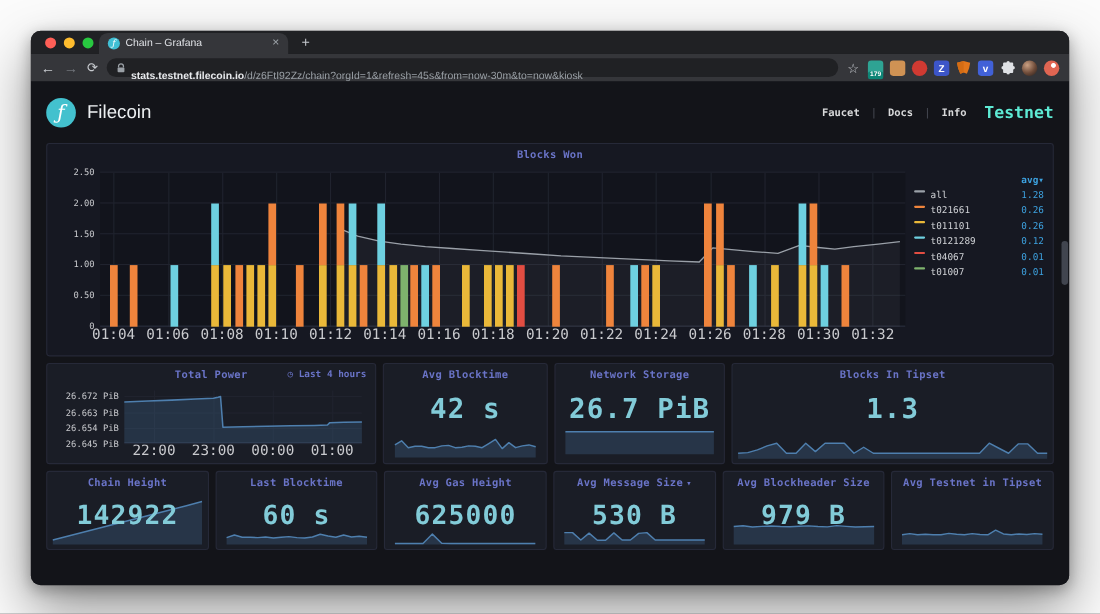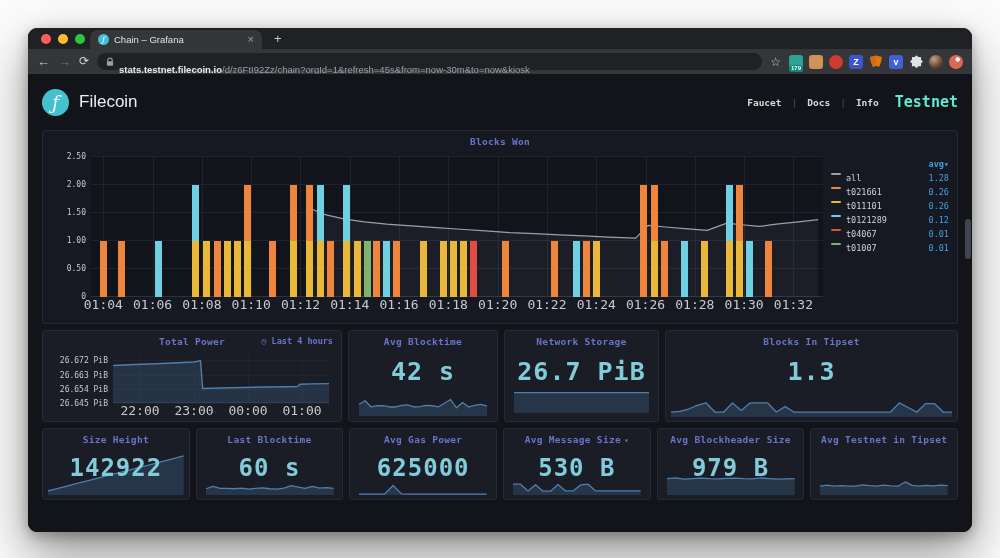--- a/index.html
+++ b/index.html
@@ -441,41 +441,41 @@
             <svg viewBox="0 0 100 100" preserveAspectRatio="none" class="fillsvg">
               <path d="M0.00,80.97 L3.13,78.64 L6.25,69.29 L9.38,55.26 L12.50,45.91 L15.63,80.97 L18.75,80.97 L21.88,45.91 L25.00,75.13 L28.13,45.91 L31.25,45.91 L34.38,45.91 L37.50,80.97 L40.63,59.94 L43.75,80.97 L46.88,80.97 L50.00,80.97 L53.13,80.97 L56.25,80.97 L59.38,80.97 L62.50,80.97 L65.63,80.97 L68.75,80.97 L71.88,80.97 L75.00,80.97 L78.13,80.97 L81.25,45.91 L84.38,63.44 L87.50,80.97 L90.63,48.25 L93.75,48.25 L96.88,80.97 L100.00,80.97 L100,100 L0,100 Z" fill="rgba(78,127,174,0.25)"></path>
               <path d="M0.00,80.97 L3.13,78.64 L6.25,69.29 L9.38,55.26 L12.50,45.91 L15.63,80.97 L18.75,80.97 L21.88,45.91 L25.00,75.13 L28.13,45.91 L31.25,45.91 L34.38,45.91 L37.50,80.97 L40.63,59.94 L43.75,80.97 L46.88,80.97 L50.00,80.97 L53.13,80.97 L56.25,80.97 L59.38,80.97 L62.50,80.97 L65.63,80.97 L68.75,80.97 L71.88,80.97 L75.00,80.97 L78.13,80.97 L81.25,45.91 L84.38,63.44 L87.50,80.97 L90.63,48.25 L93.75,48.25 L96.88,80.97 L100.00,80.97" fill="none" stroke="#4e7fae" stroke-width="1.3" vector-effect="non-scaling-stroke" stroke-linejoin="round"></path>
             </svg>
           </div>
       </div>
     </div>
 
     <div class="row3">
       <div class="panel">
-        <div class="p-title">Size Height</div>
+        <div class="p-title">Chain Height</div>
         <div class="spark spark-bh">
             <svg viewBox="0 0 100 100" preserveAspectRatio="none" class="fillsvg">
               <path d="M0.00,90.38 L11.11,81.15 L22.22,71.92 L33.33,62.69 L44.44,53.46 L55.56,44.23 L66.67,35.00 L77.78,25.77 L88.89,16.54 L100.00,6.85 L100,100 L0,100 Z" fill="rgba(78,127,174,0.25)"></path>
               <path d="M0.00,90.38 L11.11,81.15 L22.22,71.92 L33.33,62.69 L44.44,53.46 L55.56,44.23 L66.67,35.00 L77.78,25.77 L88.89,16.54 L100.00,6.85" fill="none" stroke="#4e7fae" stroke-width="1.3" vector-effect="non-scaling-stroke" stroke-linejoin="round"></path>
             </svg>
           </div>
         <div class="val3">142922</div>
       </div>
       <div class="panel">
         <div class="p-title">Last Blocktime</div>
         <div class="val3">60 s</div>
         <div class="spark spark3">
             <svg viewBox="0 0 100 100" preserveAspectRatio="none" class="fillsvg">
               <path d="M0.00,60.89 L5.56,45.74 L11.11,59.00 L16.67,59.00 L22.22,60.89 L27.78,57.11 L33.33,62.79 L38.89,59.00 L44.44,55.21 L50.00,60.89 L55.56,62.79 L61.11,57.11 L66.67,41.95 L72.22,51.42 L77.78,59.00 L83.33,45.74 L88.89,57.11 L94.44,53.32 L100.00,59.00 L100,100 L0,100 Z" fill="rgba(78,127,174,0.25)"></path>
               <path d="M0.00,60.89 L5.56,45.74 L11.11,59.00 L16.67,59.00 L22.22,60.89 L27.78,57.11 L33.33,62.79 L38.89,59.00 L44.44,55.21 L50.00,60.89 L55.56,62.79 L61.11,57.11 L66.67,41.95 L72.22,51.42 L77.78,59.00 L83.33,45.74 L88.89,57.11 L94.44,53.32 L100.00,59.00" fill="none" stroke="#4e7fae" stroke-width="1.3" vector-effect="non-scaling-stroke" stroke-linejoin="round"></path>
             </svg>
           </div>
       </div>
       <div class="panel">
-        <div class="p-title">Avg Gas Power</div>
+        <div class="p-title">Avg Gas Height</div>
         <div class="val3">625000</div>
         <div class="spark spark3">
             <svg viewBox="0 0 100 100" preserveAspectRatio="none" class="fillsvg">
               <path d="M0.00,94.61 L6.67,94.61 L13.33,94.61 L20.00,94.61 L26.67,41.00 L33.33,93.07 L40.00,94.61 L46.67,94.61 L53.33,94.61 L60.00,94.61 L66.67,94.61 L73.33,94.61 L80.00,94.61 L86.67,94.61 L93.33,94.61 L100.00,94.61 L100,100 L0,100 Z" fill="rgba(78,127,174,0.25)"></path>
               <path d="M0.00,94.61 L6.67,94.61 L13.33,94.61 L20.00,94.61 L26.67,41.00 L33.33,93.07 L40.00,94.61 L46.67,94.61 L53.33,94.61 L60.00,94.61 L66.67,94.61 L73.33,94.61 L80.00,94.61 L86.67,94.61 L93.33,94.61 L100.00,94.61" fill="none" stroke="#4e7fae" stroke-width="1.3" vector-effect="non-scaling-stroke" stroke-linejoin="round"></path>
             </svg>
           </div>
       </div>
       <div class="panel">
         <div class="p-title"><span>Avg Message Size</span><span class="t-caret">▾</span></div>

